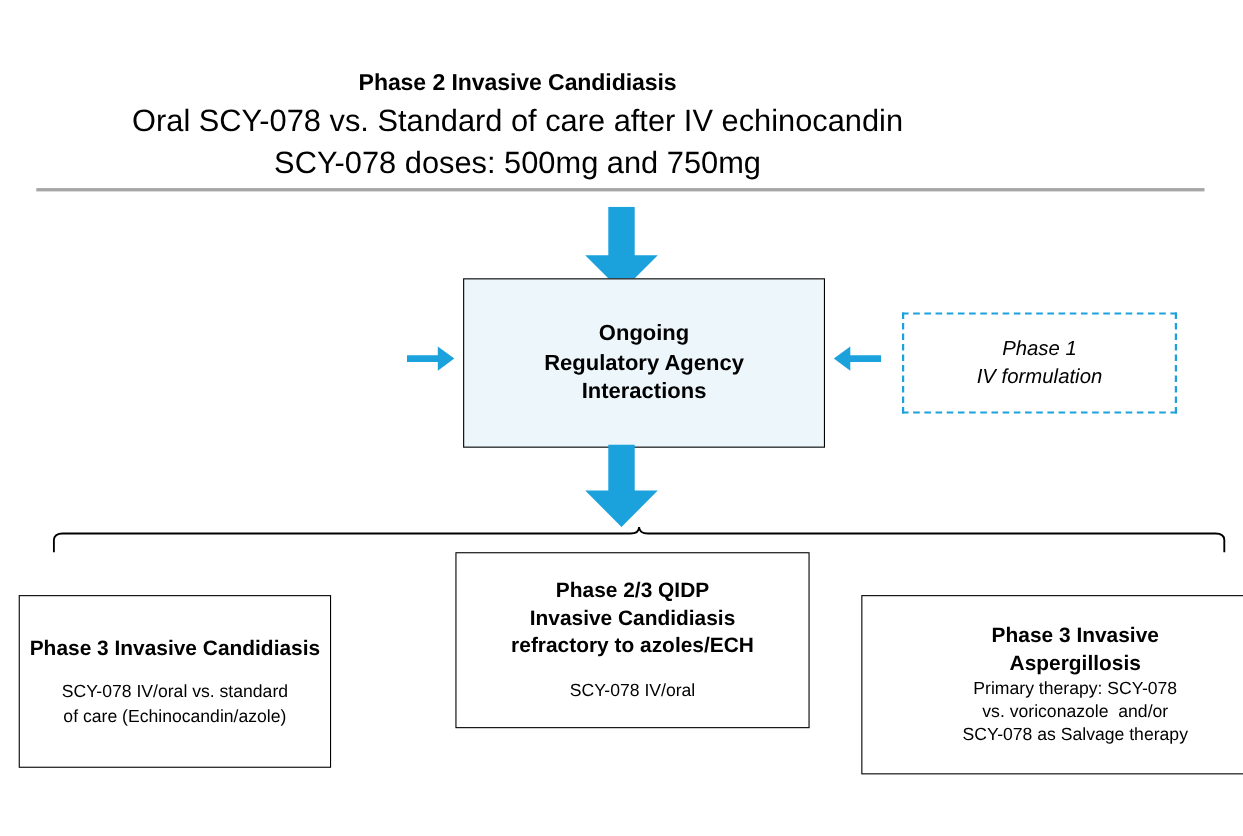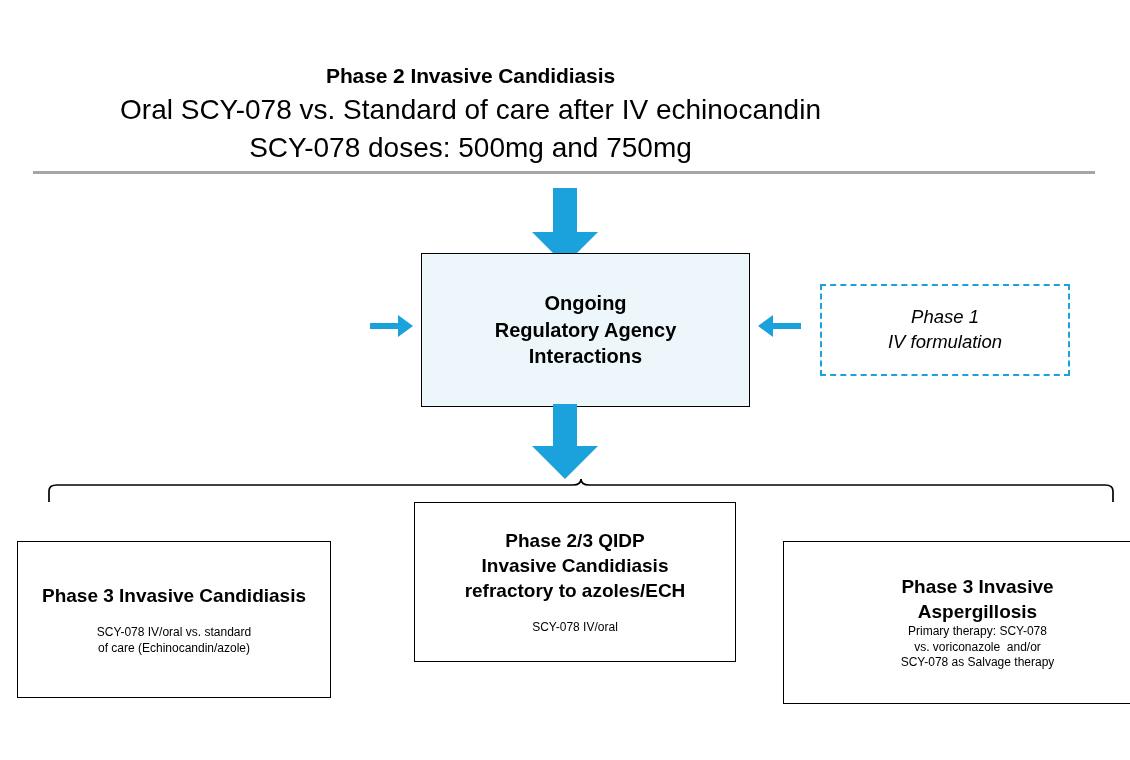--- a/index.html
+++ b/index.html
@@ -111,34 +111,34 @@
   }
   .solid-box .ln-b {
     font-weight: bold;
     font-size: 19px;
     line-height: 1.32;
     display: block;
     white-space: pre;
   }
   .solid-box .ln-n {
     font-weight: normal;
-    font-size: 12px;
+    font-size: 16px;
     line-height: 1.32;
     display: block;
     white-space: pre;
   }
   .gap {
     display: block;
     height: 17px;
   }
 
   #bottom-left-box {
     left: 17px;
     top: 541px;
-    width: 314px;
+    width: 284px;
     height: 157px;
     padding: 0 6px;
   }
   #bottom-center-box {
     left: 414px;
     top: 502px;
     width: 322px;
     height: 160px;
     padding: 0 6px;
   }

